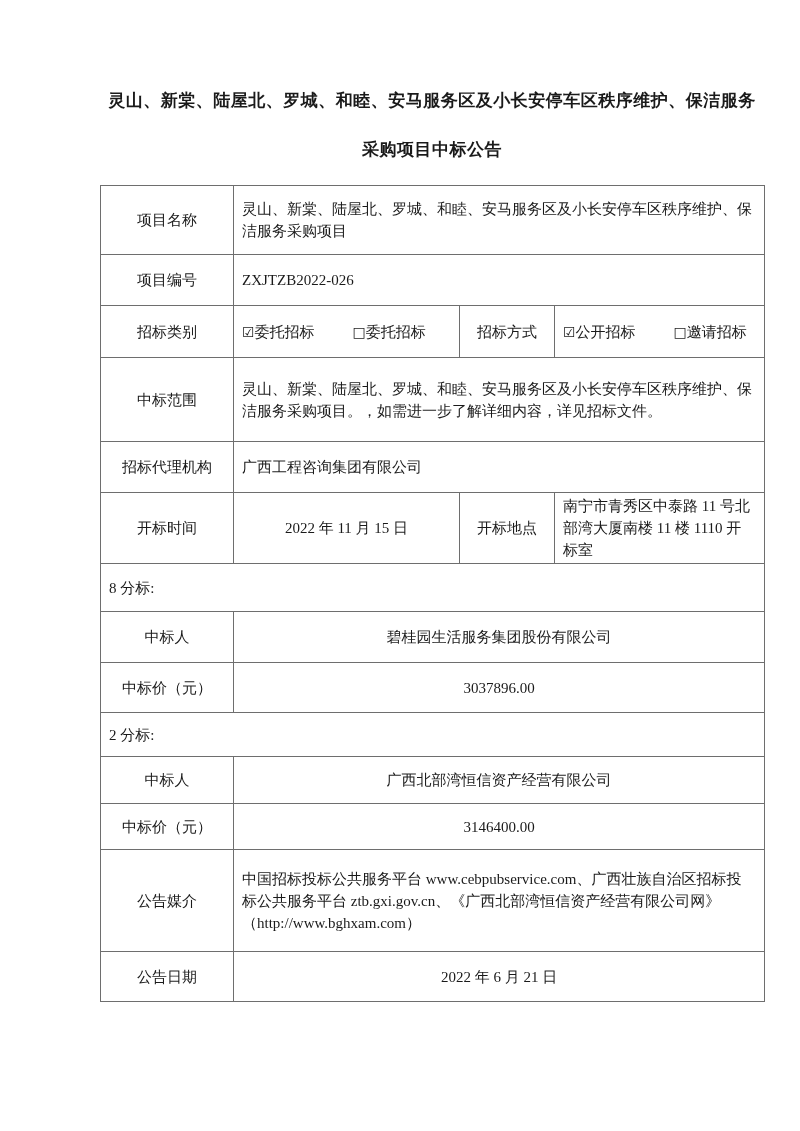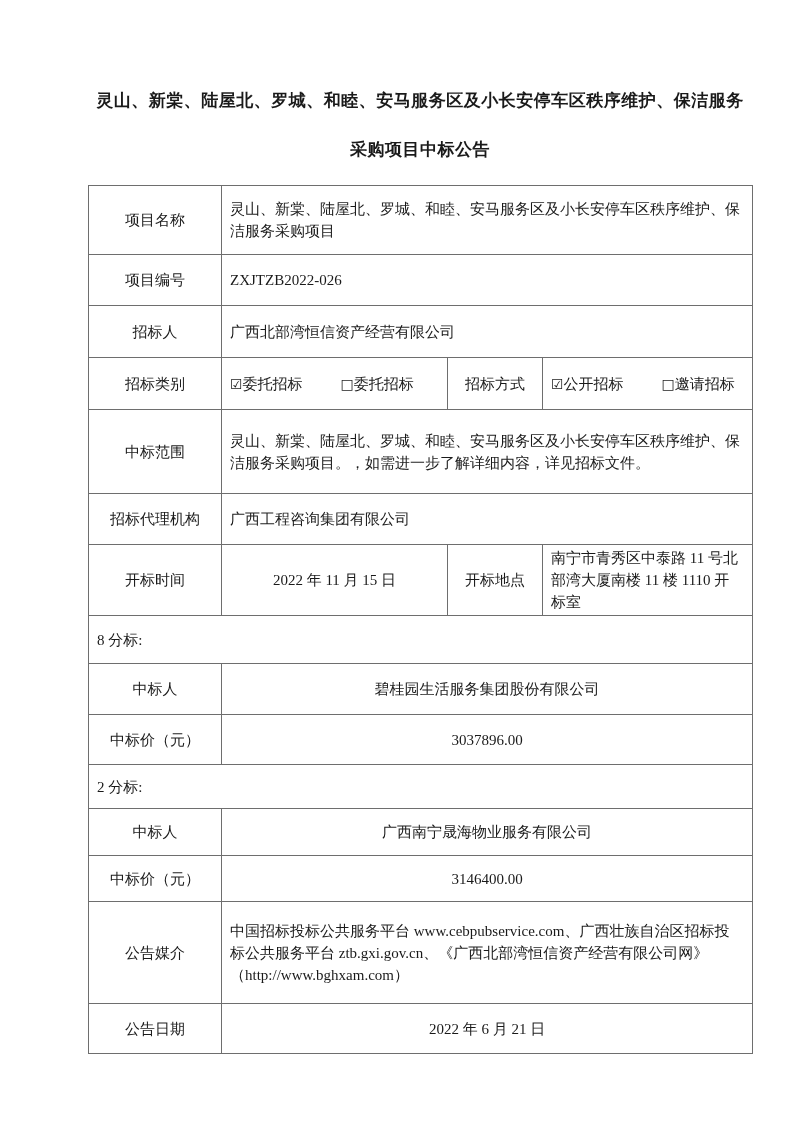--- a/index.html
+++ b/index.html
@@ -10,21 +10,21 @@
   body {
     width: 800px;
     height: 1131px;
     font-family: "Liberation Serif", "DejaVu Serif", serif;
     color: #1a1a1a;
     position: relative;
   }
   .doc {
     position: absolute;
     top: 0;
-    left: 68px;
+    left: 80px;
     width: 664px;
     padding-left: 20px;
   }
   .doc-title {
     margin-top: 76px;
     font-family: "DejaVu Sans", "Liberation Sans", sans-serif;
     font-weight: bold;
     font-size: 17px;
     line-height: 49px;
     text-align: center;
@@ -87,24 +87,20 @@
         <tr>
       <td class="label" style="height:64px">项目名称</td>
       <td class="val-left lh-name" colspan="3">灵山、新棠、陆屋北、罗城、和睦、安马服务区及小长安停车区秩序维护、保洁服务采购项目</td>
     </tr>
 
     <tr>
       <td class="label" style="height:46px">项目编号</td>
       <td class="val-left" colspan="3">ZXJTZB2022-026</td>
     </tr>
 
-    <tr>
-      <td class="label" style="height:47px">招标人</td>
-      <td class="val-left" colspan="3">广西北部湾恒信资产经营有限公司</td>
-    </tr>
 
     <tr>
       <td class="label" style="height:47px">招标类别</td>
       <td class="val-left cat-cell">
         <span class="opt-group opt-first"><span class="chk">☑</span><span>委托招标</span></span><span class="opt-group"><span class="chk">□</span><span>委托招标</span></span>
       </td>
       <td class="label">招标方式</td>
       <td class="val-left method-cell">
         <span class="opt-group opt-first"><span class="chk">☑</span><span>公开招标</span></span><span class="opt-group"><span class="chk">□</span><span>邀请招标</span></span>
       </td>
@@ -140,21 +136,21 @@
       <td class="label" style="height:45px">中标价（元）</td>
       <td class="val-center" colspan="3">3037896.00</td>
     </tr>
 
     <tr>
       <td class="lot-header" style="height:39px" colspan="4">2 分标:</td>
     </tr>
 
     <tr>
       <td class="label" style="height:42px">中标人</td>
-      <td class="val-center" colspan="3">广西南宁晟海物业服务有限公司</td>
+      <td class="val-center" colspan="3">广西北部湾恒信资产经营有限公司</td>
     </tr>
 
     <tr>
       <td class="label" style="height:41px">中标价（元）</td>
       <td class="val-center" colspan="3">3146400.00</td>
     </tr>
 
     <tr>
       <td class="label" style="height:97px">公告媒介</td>
       <td class="val-left lh-media" colspan="3">中国招标投标公共服务平台 www.cebpubservice.com、广西壮族自治区招标投标公共服务平台 ztb.gxi.gov.cn、《广西北部湾恒信资产经营有限公司网》（http://www.bghxam.com）</td>

